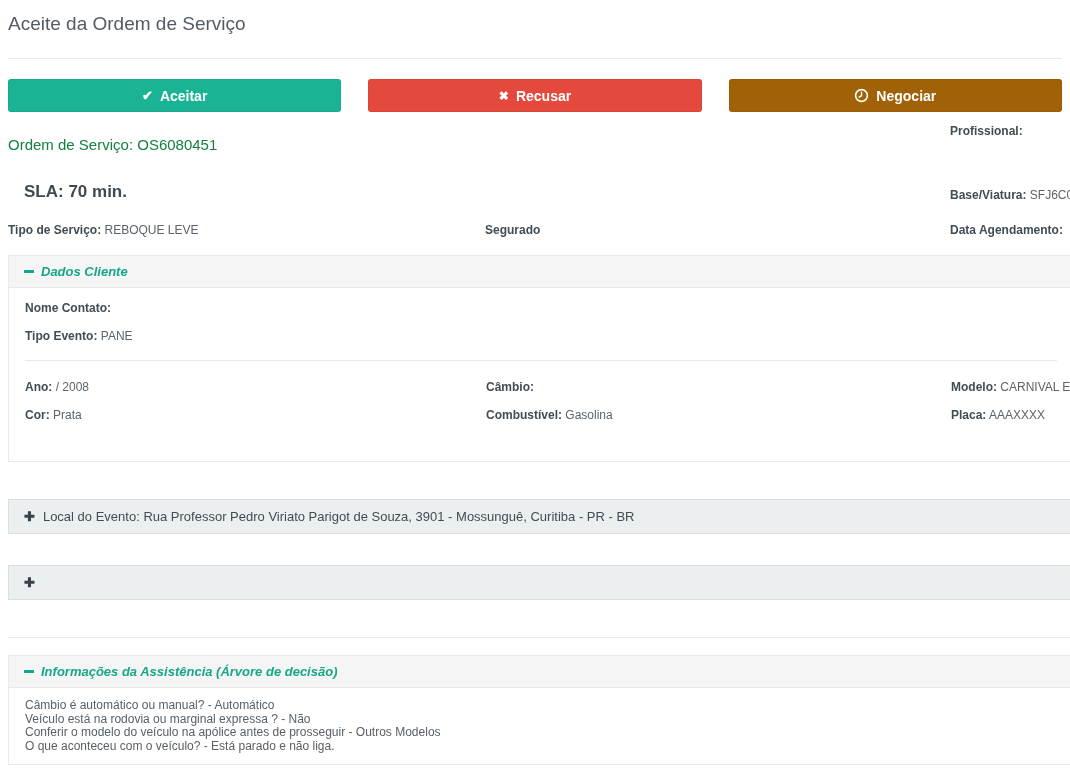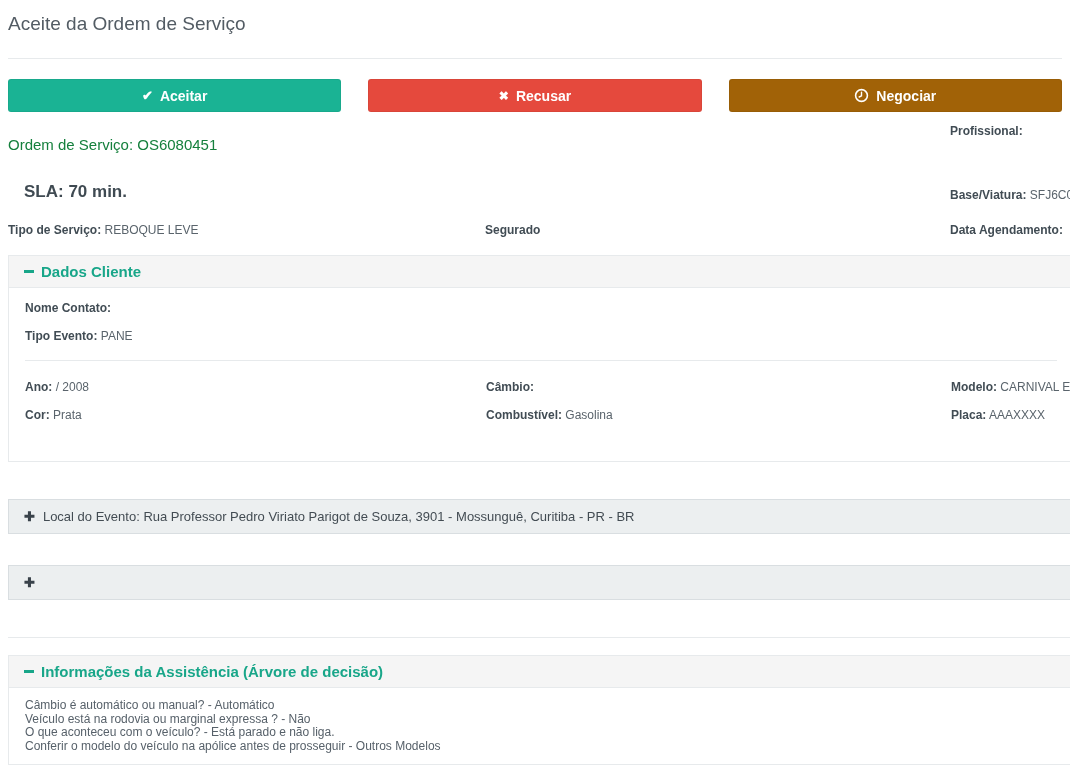--- a/index.html
+++ b/index.html
@@ -31,21 +31,21 @@
   .prof    { top:12px; left:942px; }
   .sla     { top:70px; left:16px; font-size:17px; font-weight:bold; color:#3f4a52; }
   .base    { top:76px; left:942px; }
   .tipo    { top:111px; left:0; }
   .seg     { top:111px; left:477px; }
   .data-ag { top:111px; left:942px; }
 
   .panel { border:1px solid #e7eaec; margin-right:-12px; }
   .panel-h { background:#f5f5f5; border-bottom:1px solid #e7eaec; height:32px;
              padding:0 15px; display:flex; align-items:center; gap:7px; cursor:pointer; }
-  .panel-h .t { color:#18a689; font-weight:bold; font-size:15px; }
+  .panel-h .t { color:#18a689; font-weight:bold; font-size:13px;font-style:italic; }
   .minus { width:10px; height:3px; background:#18a689; display:inline-block; flex:none; }
   .panel-b { background:#fff; padding:14px 16px 24px; font-size:12px; line-height:13px; }
   .rowline { margin-bottom:15px; }
   hr.inner { margin:17px 0 20px; }
   .vgrid { display:grid; grid-template-columns:461px 465px 1fr; row-gap:15px; }
   .cell { white-space:nowrap; }
 
   .bar { background:#eceff0; border:1px solid #d9dee1; margin-right:-12px; height:35px;
          padding:0 15px; display:flex; align-items:center; gap:8px; font-size:13px;
          color:#434c53; cursor:pointer; white-space:nowrap; }
@@ -156,18 +156,18 @@
   <hr class="mid">
 
   <div class="panel panel2">
     <div class="panel-h">
       <span class="minus"></span>
       <span class="t">Informações da Assistência (Árvore de decisão)</span>
     </div>
     <div class="dlines">
       <div>Câmbio é automático ou manual? - Automático</div>
       <div>Veículo está na rodovia ou marginal expressa ? - Não</div>
+      <div>Conferir o modelo do veículo na apólice antes de prosseguir - Outros Modelos</div>
       <div>O que aconteceu com o veículo? - Está parado e não liga.</div>
-      <div>Conferir o modelo do veículo na apólice antes de prosseguir - Outros Modelos</div>
     </div>
   </div>
 
 </div>
 
 </body></html>

